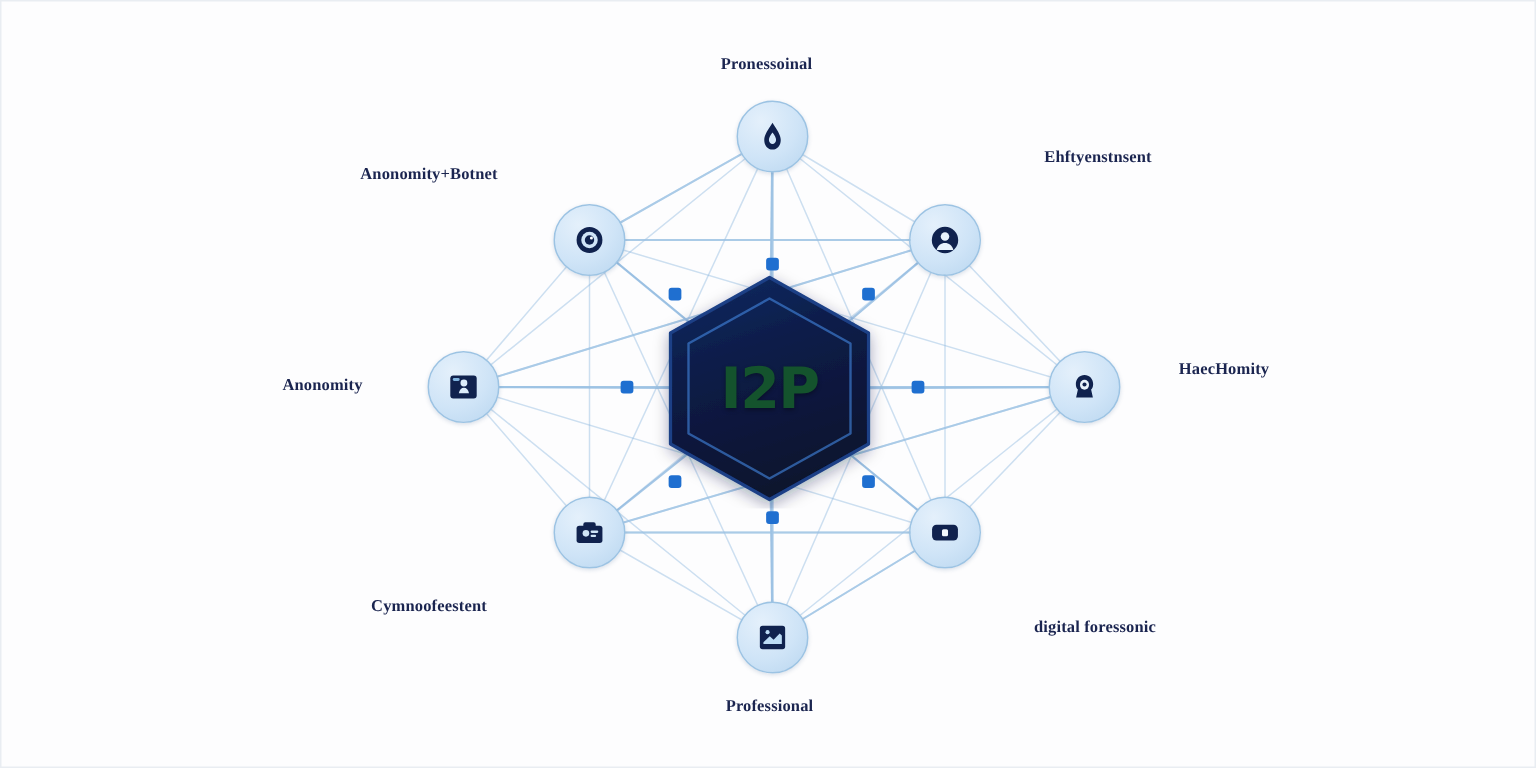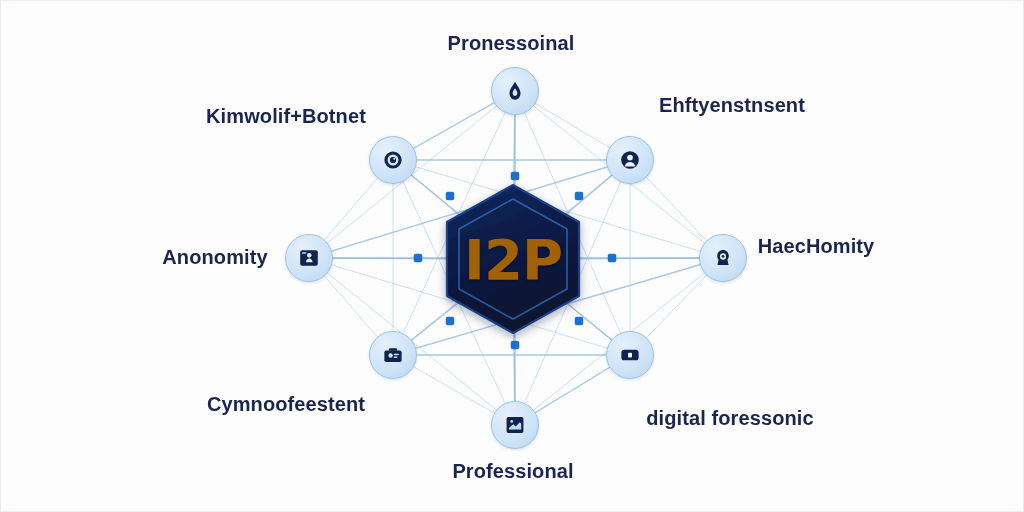--- a/index.html
+++ b/index.html
@@ -57,34 +57,34 @@
   }
   .hexlabel {
     position: absolute;
     left: 0;
     top: 0;
     width: 160px;
     height: 160px;
     display: flex;
     align-items: center;
     justify-content: center;
-    color: #a16207;
-    font-size: 56px;
+    color: #14532d;
+    font-size: 38px;
     font-weight: bold;
     letter-spacing: -1px;
     font-family: "DejaVu Sans", sans-serif;
     text-shadow: 0 1px 3px rgba(0,0,0,0.35);
     pointer-events: none;
   }
   .label {
     position: absolute;
     color: #1b2550;
-    font-size: 20px;
+    font-size: 11px;
     font-weight: bold;
-    font-family: Liberation Sans, sans-serif;
+    font-family: Liberation Serif, serif;
     white-space: nowrap;
     transform: translate(-50%, -50%);
     letter-spacing: 0.1px;
   }
 </style>
 </head>
 <body>
 
 <div id="canvas">
 
@@ -236,21 +236,21 @@
           <svg class="glyph" viewBox="0 0 24 24">
             <rect x="2.8" y="3.4" width="18.4" height="17.2" rx="2" fill="#10224e"></rect>
             <path d="M5.4 15.4l4.6-4.3 2.8 2.5 4.4-4.6 1.6 1.6v6.2H5.4z" fill="#bcdcf5"></path>
             <circle cx="8.4" cy="8.1" r="1.5" fill="#bcdcf5"></circle>
           </svg>
         </span>
       </div>
     </div>
   <div id="labels">
       <div class="label" style="left: 510px; top: 42px;">Pronessoinal</div>
-      <div class="label" style="left: 285px; top: 115px;">Kimwolif+Botnet</div>
+      <div class="label" style="left: 285px; top: 115px;">Anonomity+Botnet</div>
       <div class="label" style="left: 731px; top: 104px;">Ehftyenstnsent</div>
       <div class="label" style="left: 214px; top: 256px; text-align: right;">Anonomity</div>
       <div class="label" style="left: 815px; top: 245px;">HaecHomity</div>
       <div class="label" style="left: 285px; top: 403px; text-align: right;">Cymnoofeestent</div>
       <div class="label" style="left: 729px; top: 417px;">digital foressonic</div>
       <div class="label" style="left: 512px; top: 470px;">Professional</div>
     </div>
 
 </div>
 

